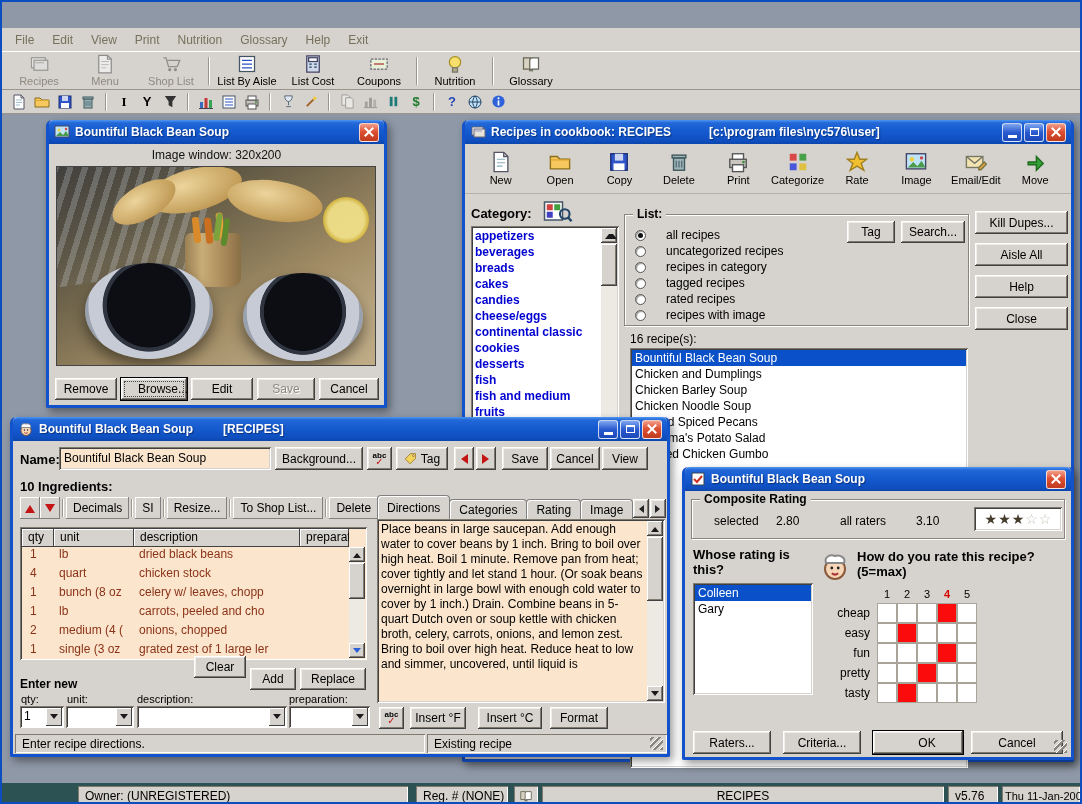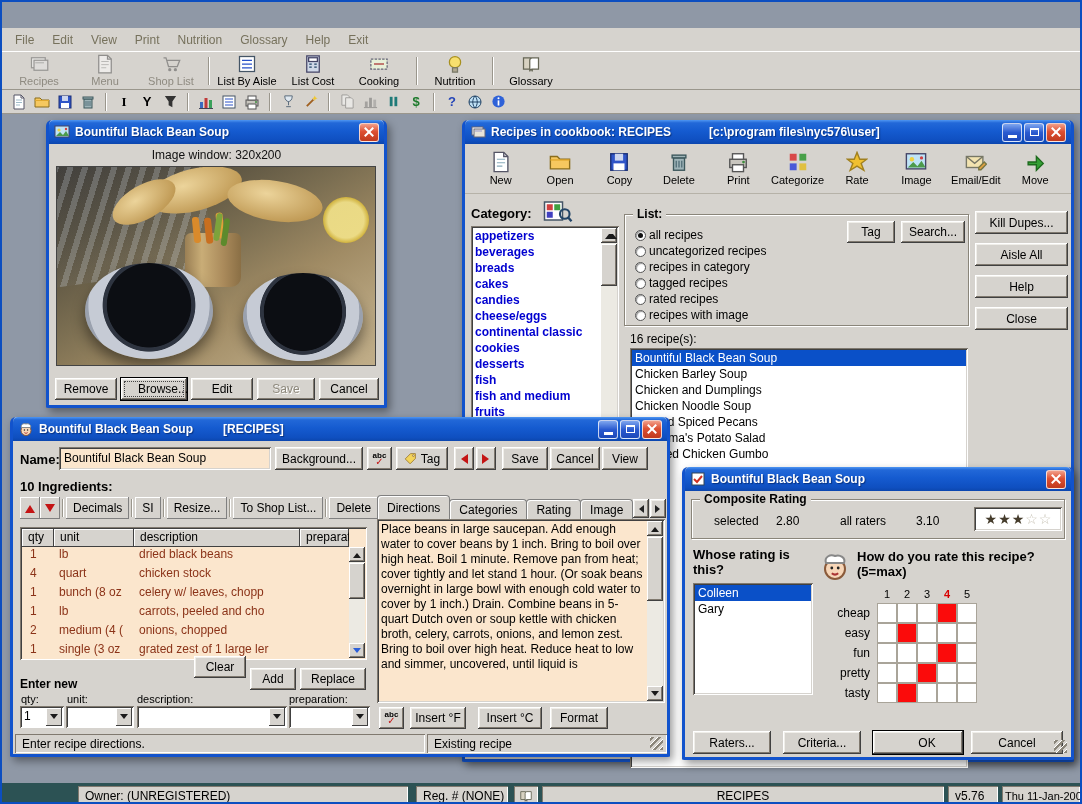--- a/index.html
+++ b/index.html
@@ -83,21 +83,21 @@
 
   
   .cb-toolbar { position:absolute; top:0; left:0; width:100%; height:50px; display:flex; justify-content:space-around; align-items:center;
                 padding:0 6px; border-bottom:1px solid #b6b2a8; }
   .cbt { display:flex; flex-direction:column; align-items:center; font-size:11px; color:#000; gap:1px; width:58px; }
   .catlist { font-size:12px; font-weight:bold; color:#0000d0; line-height:16px; }
   .catlist div { padding-left:4px; white-space:nowrap; overflow:hidden; }
   .rlist { font-size:12px; color:#000; line-height:16px; }
   .rlist div { padding-left:3px; white-space:nowrap; overflow:hidden; }
   .rlist div.sel { background:#0a50c8; color:#fff; }
-  .radio-row { position:absolute; display:flex; align-items:center; gap:3px; font-size:12px; }
+  .radio-row { position:absolute; display:flex; align-items:center; gap:20px; font-size:12px; }
 
   
   .ing-tb { position:absolute; display:flex; align-items:center; height:22px; }
   .ing-tb .fb { height:22px; display:flex; align-items:center; justify-content:center; padding:0 7px; font-size:12px; background:#d6d3ce;
                 box-shadow: inset -1px -1px 0 #808080, inset 1px 1px 0 #fff; }
   .ing-tb .fsep { width:2px; height:18px; border-left:1px solid #9a968c; border-right:1px solid #fff; margin:0 2px; }
   .tri-red-up { width:0;height:0;border:5px solid transparent;border-bottom:8px solid #c41414; margin-top:-4px;}
   .tri-red-down { width:0;height:0;border:5px solid transparent;border-top:8px solid #c41414; margin-bottom:-4px;}
   .tbl { position:absolute; background:#fbe6cd; box-shadow: inset 1px 1px 0 #80796f, inset -1px -1px 0 #fff, inset 2px 2px 0 #404040; }
   .tbl-h { position:absolute; top:2px; left:2px; right:18px; height:18px; display:flex; }
@@ -337,21 +337,21 @@
     <div class="tb1">
         <svg width="20" height="20">
           <use href="#s-calc"></use>
         </svg>
         <span>List Cost</span>
       </div>
     <div class="tb1">
         <svg width="20" height="20">
           <use href="#s-coupon"></use>
         </svg>
-        <span>Cooking</span>
+        <span>Coupons</span>
       </div>
     <div class="tb-sep"></div>
     <div class="tb1">
         <svg width="20" height="20">
           <use href="#s-bulb"></use>
         </svg>
         <span>Nutrition</span>
       </div>
     <div class="tb-sep"></div>
     <div class="tb1">
@@ -615,22 +615,22 @@
         <div class="btn" style="left:510px; top:131px; width:93px; height:23px;">
             <span>Help</span>
           </div>
         <div class="btn" style="left:510px; top:163px; width:93px; height:23px;">
             <span>Close</span>
           </div>
 
         <span class="abs" style="left:165px; top:188px; font-size:12px;">16 recipe(s):</span>
         <div class="abs sunken rlist" style="left:165px; top:204px; width:338px; height:420px; padding:2px;">
           <div class="sel">Bountiful Black Bean Soup</div>
+          <div>Chicken and Dumplings</div>
           <div>Chicken Barley Soup</div>
-          <div>Chicken and Dumplings</div>
           <div>Chicken Noodle Soup</div>
           <div>Curried Spiced Pecans</div>
           <div>Grandma's Potato Salad</div>
           <div>Smoked Chicken Gumbo</div>
         </div>
       </div>
     </div>
 
     <div class="win" style="left:44px; top:6px; width:341px; height:288px; z-index:2;">
       <div class="tbar">

